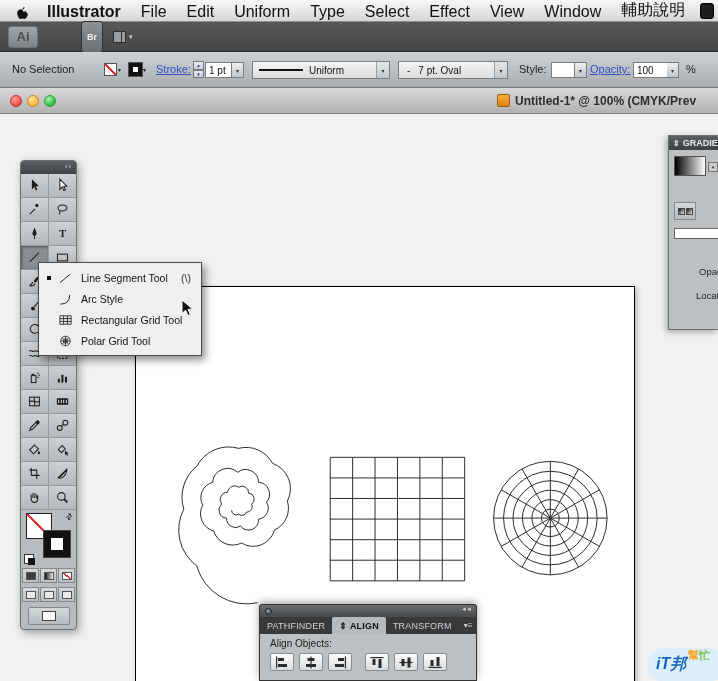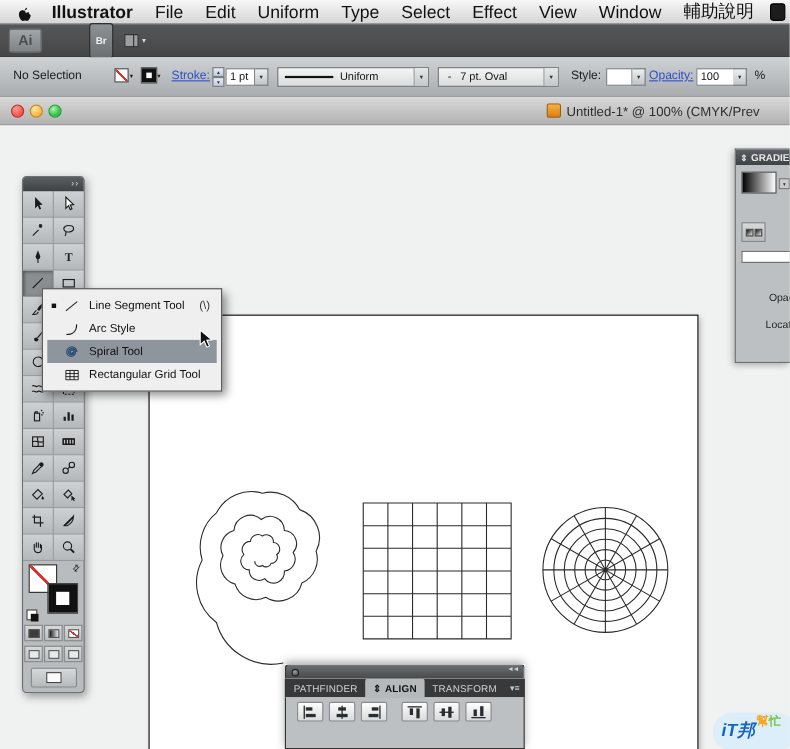--- a/index.html
+++ b/index.html
@@ -56,21 +56,21 @@
 
 
 .titlebar{position:absolute;left:0;top:88px;width:718px;height:26px;
   background:linear-gradient(#d9d9d9,#b2b2b2);border-bottom:1px solid #7f7f7f}
 .light{position:absolute;top:7px;width:12px;height:12px;border-radius:50%}
 .light.red{left:10px;background:radial-gradient(circle at 35% 30%,#ff9d97,#f95a52 60%,#d33a32);border:1px solid #b5322b}
 .light.yellow{left:27px;background:radial-gradient(circle at 35% 30%,#ffe6a8,#fdbc40 60%,#d99a27);border:1px solid #b8892f}
 .light.green{left:44px;background:radial-gradient(circle at 35% 30%,#b4efb0,#34c84a 60%,#27a33a);border:1px solid #2b9a3a}
 .doc-icon{position:absolute;left:497px;top:6px;width:13px;height:13px;border-radius:2px;
   background:linear-gradient(#f8b13a,#dd7f12);border:1px solid #9c5c0e}
-.title-text{position:absolute;left:515px;top:6px;font-size:12px;font-weight:normal;color:#2e2e2e;white-space:nowrap}
+.title-text{position:absolute;left:515px;top:6px;font-size:12px;font-weight:bold;color:#2e2e2e;white-space:nowrap}
 
 
 .workspace{position:absolute;left:0;top:114px;width:718px;height:567px;background:#f0f1f1}
 .artboard{position:absolute;left:135px;top:172px;width:500px;height:509px;background:#fff;
   border:1px solid #000;box-shadow:2px 2px 5px rgba(0,0,0,.25)}
 .artboard svg{display:block}
 .draw{fill:none;stroke:#2b2b2b;stroke-width:1}
 
 
 .toolbar{position:absolute;left:20px;top:160px;width:57px;background:#b9bcbe;
@@ -490,38 +490,40 @@
   <div class="frow">
     <span class="marker" style="visibility:hidden"></span>
     <span class="ficon">
         <svg viewBox="0 0 16 14">
           <path d="M2.5,12.5 Q12.5,12.5 12.5,2.5"></path>
         </svg>
       </span>
     <span class="lbl">Arc Style</span>
     <span class="sc"></span>
   </div>
-  <div class="frow sel">
-    <span class="marker" style="visibility:hidden"></span>
-    <span class="ficon">
-        <svg viewBox="0 0 16 16">
-          <path class="blue" d="M13,8 A5.25,5.25 0 0 0 2.5,8 A4.5,4.5 0 0 0 11.5,8 A3.5,3.5 0 0 0 4.5,8 A2.75,2.75 0 0 0 10,8 A2,2 0 0 0 6,8 A1.5,1.5 0 0 0 9,8"></path>
-        </svg>
-      </span>
-    <span class="lbl">Spiral Tool</span>
-    <span class="sc"></span>
-  </div>
   <div class="frow">
     <span class="marker" style="visibility:hidden"></span>
     <span class="ficon">
         <svg viewBox="0 0 16 14">
           <path d="M2,2.5 h12 v9 h-12 Z M6,2.5 v9 M10,2.5 v9 M2,5.5 h12 M2,8.5 h12" style="stroke-width:.9"></path>
         </svg>
       </span>
     <span class="lbl">Rectangular Grid Tool</span>
+    <span class="sc"></span>
+  </div>
+  <div class="frow">
+    <span class="marker" style="visibility:hidden"></span>
+    <span class="ficon">
+        <svg viewBox="0 0 16 16">
+          <circle cx="8" cy="8" r="5.5" style="stroke-width:.9"></circle>
+          <circle cx="8" cy="8" r="2.5" style="stroke-width:.9"></circle>
+          <path d="M2.5,8 H13.5 M8,2.5 V13.5 M4.2,4.2 L11.8,11.8 M4.2,11.8 L11.8,4.2" style="stroke-width:.9"></path>
+        </svg>
+      </span>
+    <span class="lbl">Polar Grid Tool</span>
     <span class="sc"></span>
   </div>
 </div>
 
 <div class="cursor">
   <svg width="13" height="18" viewBox="0 0 13 18">
       <path d="M1,1 L1,14.5 L4.6,11.2 L7,16.6 L9.4,15.6 L7,10.4 L11.6,10 Z" fill="#111" stroke="#fff" stroke-width="1"></path>
     </svg>
 </div>
 
@@ -549,20 +551,21 @@
   <div class="ap-tabs">
     <span class="tab">PATHFINDER</span>
     <span class="tab active">
         <span>⇕</span>
         <span>ALIGN</span>
       </span>
     <span class="tab">TRANSFORM</span>
     <span class="ap-menu">▾≡</span>
   </div>
   <div class="ap-body">
+    <div class="ap-label">Align Objects:</div>
     <div class="ap-btns">
       <div class="abtn">
           <svg viewBox="0 0 14 13">
             <rect x="1" y="0.5" width="1.2" height="12"></rect>
             <rect x="3" y="2" width="6" height="3"></rect>
             <rect x="3" y="8" width="9" height="3"></rect>
           </svg>
         </div>
       <div class="abtn">
           <svg viewBox="0 0 14 13">

